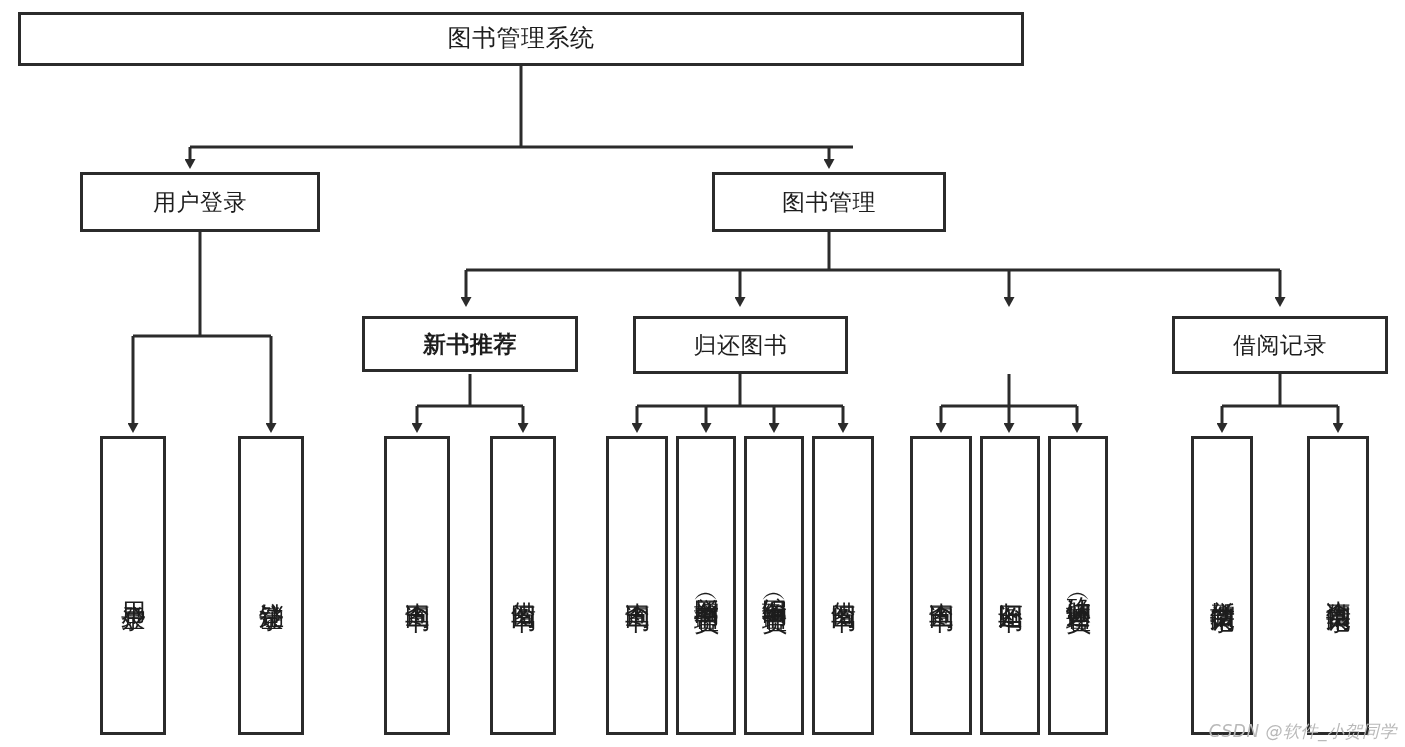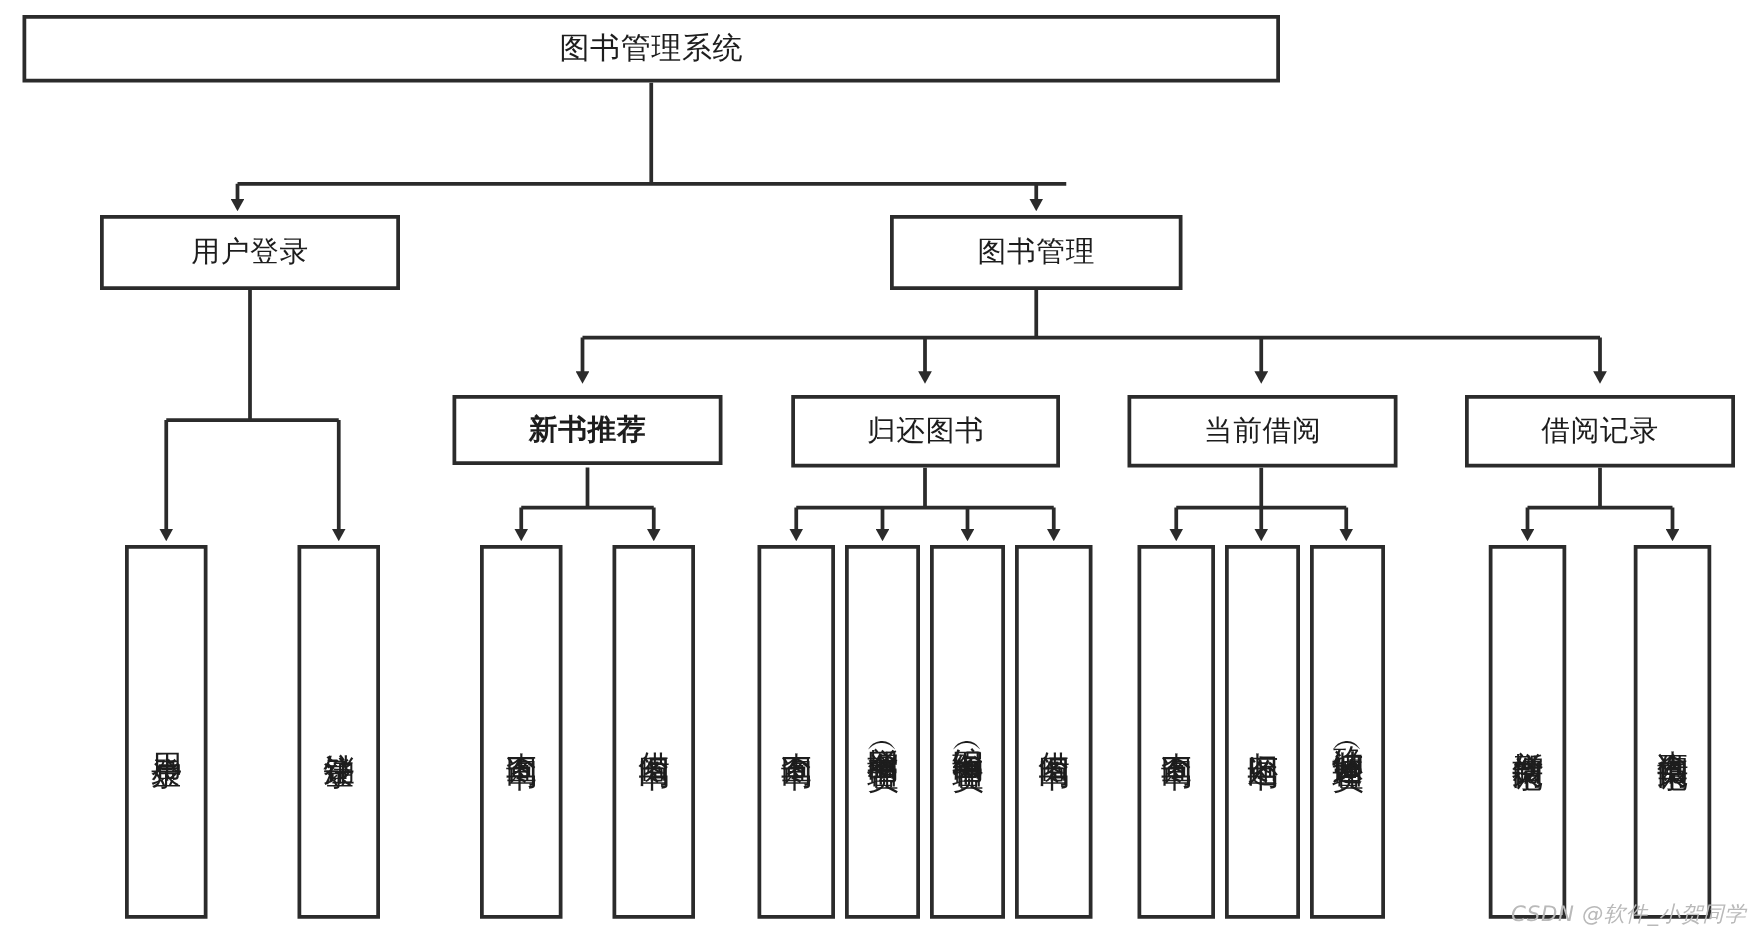--- a/index.html
+++ b/index.html
@@ -132,23 +132,20 @@
   <div class="node" style="left:712px; top:172px; width:234px; height:60px;justify-content:center;">
     <span class="lbl">图书管理</span>
   </div>
 
   <div class="node" style="left:362px; top:316px; width:216px; height:56px;font-weight:bold;">
     <span class="lbl">新书推荐</span>
   </div>
   <div class="node" style="left:633px; top:316px; width:215px; height:58px;">
     <span class="lbl">归还图书</span>
   </div>
-  <div class="node" style="left:902px; top:316px; width:216px; height:58px;">
-    <span class="lbl">当前借阅</span>
-  </div>
   <div class="node" style="left:1172px; top:316px; width:216px; height:58px;text-align:right;">
     <span class="lbl">借阅记录</span>
   </div>
 
   <div class="node leaf" style="left:100px; top:436px; width:66px; height:299px;">
     <span class="lbl">用户登录</span>
   </div>
   <div class="node leaf" style="left:238px; top:436px; width:66px; height:299px;">
     <span class="lbl">注销登录</span>
   </div>

